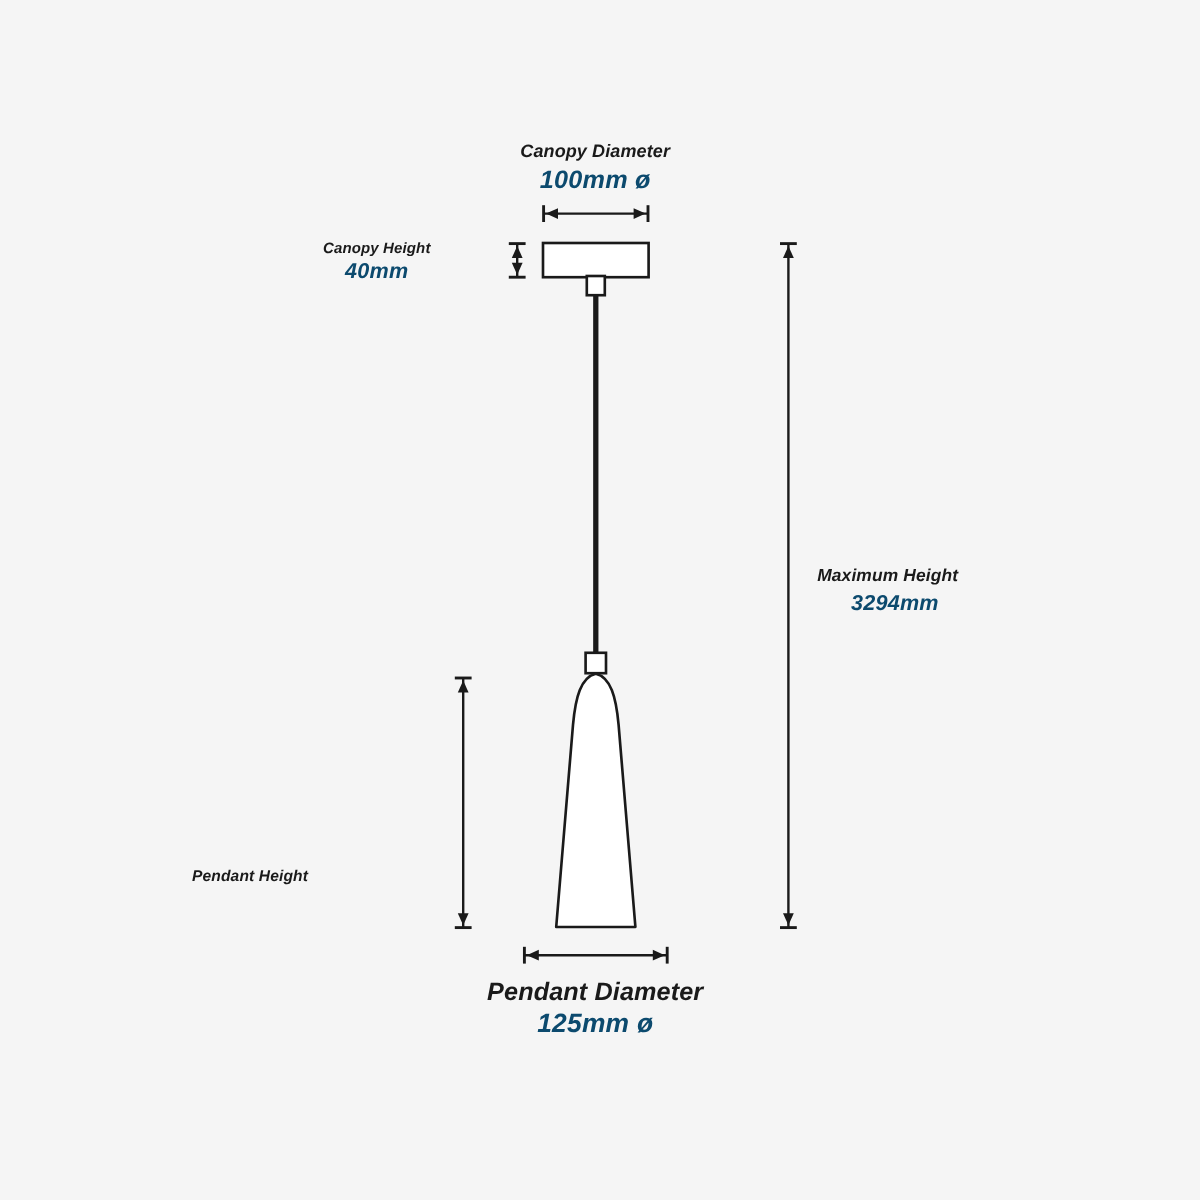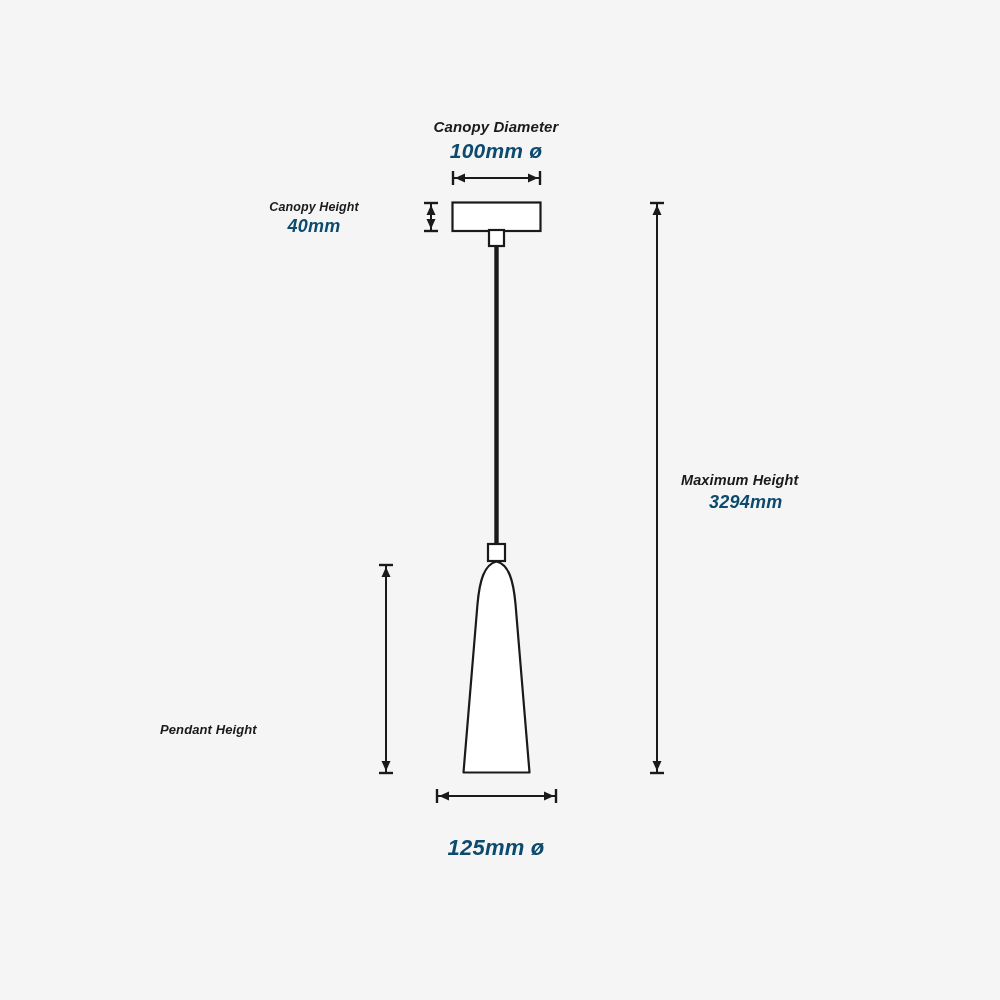--- a/index.html
+++ b/index.html
@@ -89,21 +89,21 @@
   #label-pendant-height .val  { font-size: 18px; margin-top: 2px; }
 
   
   #label-pendant-diameter {
     left: 346px;
     top: 815px;
     width: 300px;
     text-align: center;
   }
   #label-pendant-diameter .name { font-size: 21px; }
-  #label-pendant-diameter .val  { font-size: 22px; margin-top: 20px; }
+  #label-pendant-diameter .val  { font-size: 22px; margin-top: 0; }
 </style>
 </head>
 <body>
 
 <div id="diagram-root">
 
   <svg class="drawing" viewBox="0 0 1000 1000">
     <defs>
       <g id="hcapL">
         <path d="M0,-7 L0,7" stroke="#1a1a1a" stroke-width="2.4" stroke-linecap="butt"></path>
@@ -182,16 +182,17 @@
   <div class="lbl" id="label-maximum-height">
     <span class="name">Maximum Height</span>
     <span class="val">3294mm</span>
   </div>
 
   <div class="lbl" id="label-pendant-height">
     <span class="name">Pendant Height</span>
   </div>
 
   <div class="lbl" id="label-pendant-diameter">
+    <span class="name">Pendant Diameter</span>
     <span class="val">125mm ø</span>
   </div>
 
 </div>
 
 </body></html>

